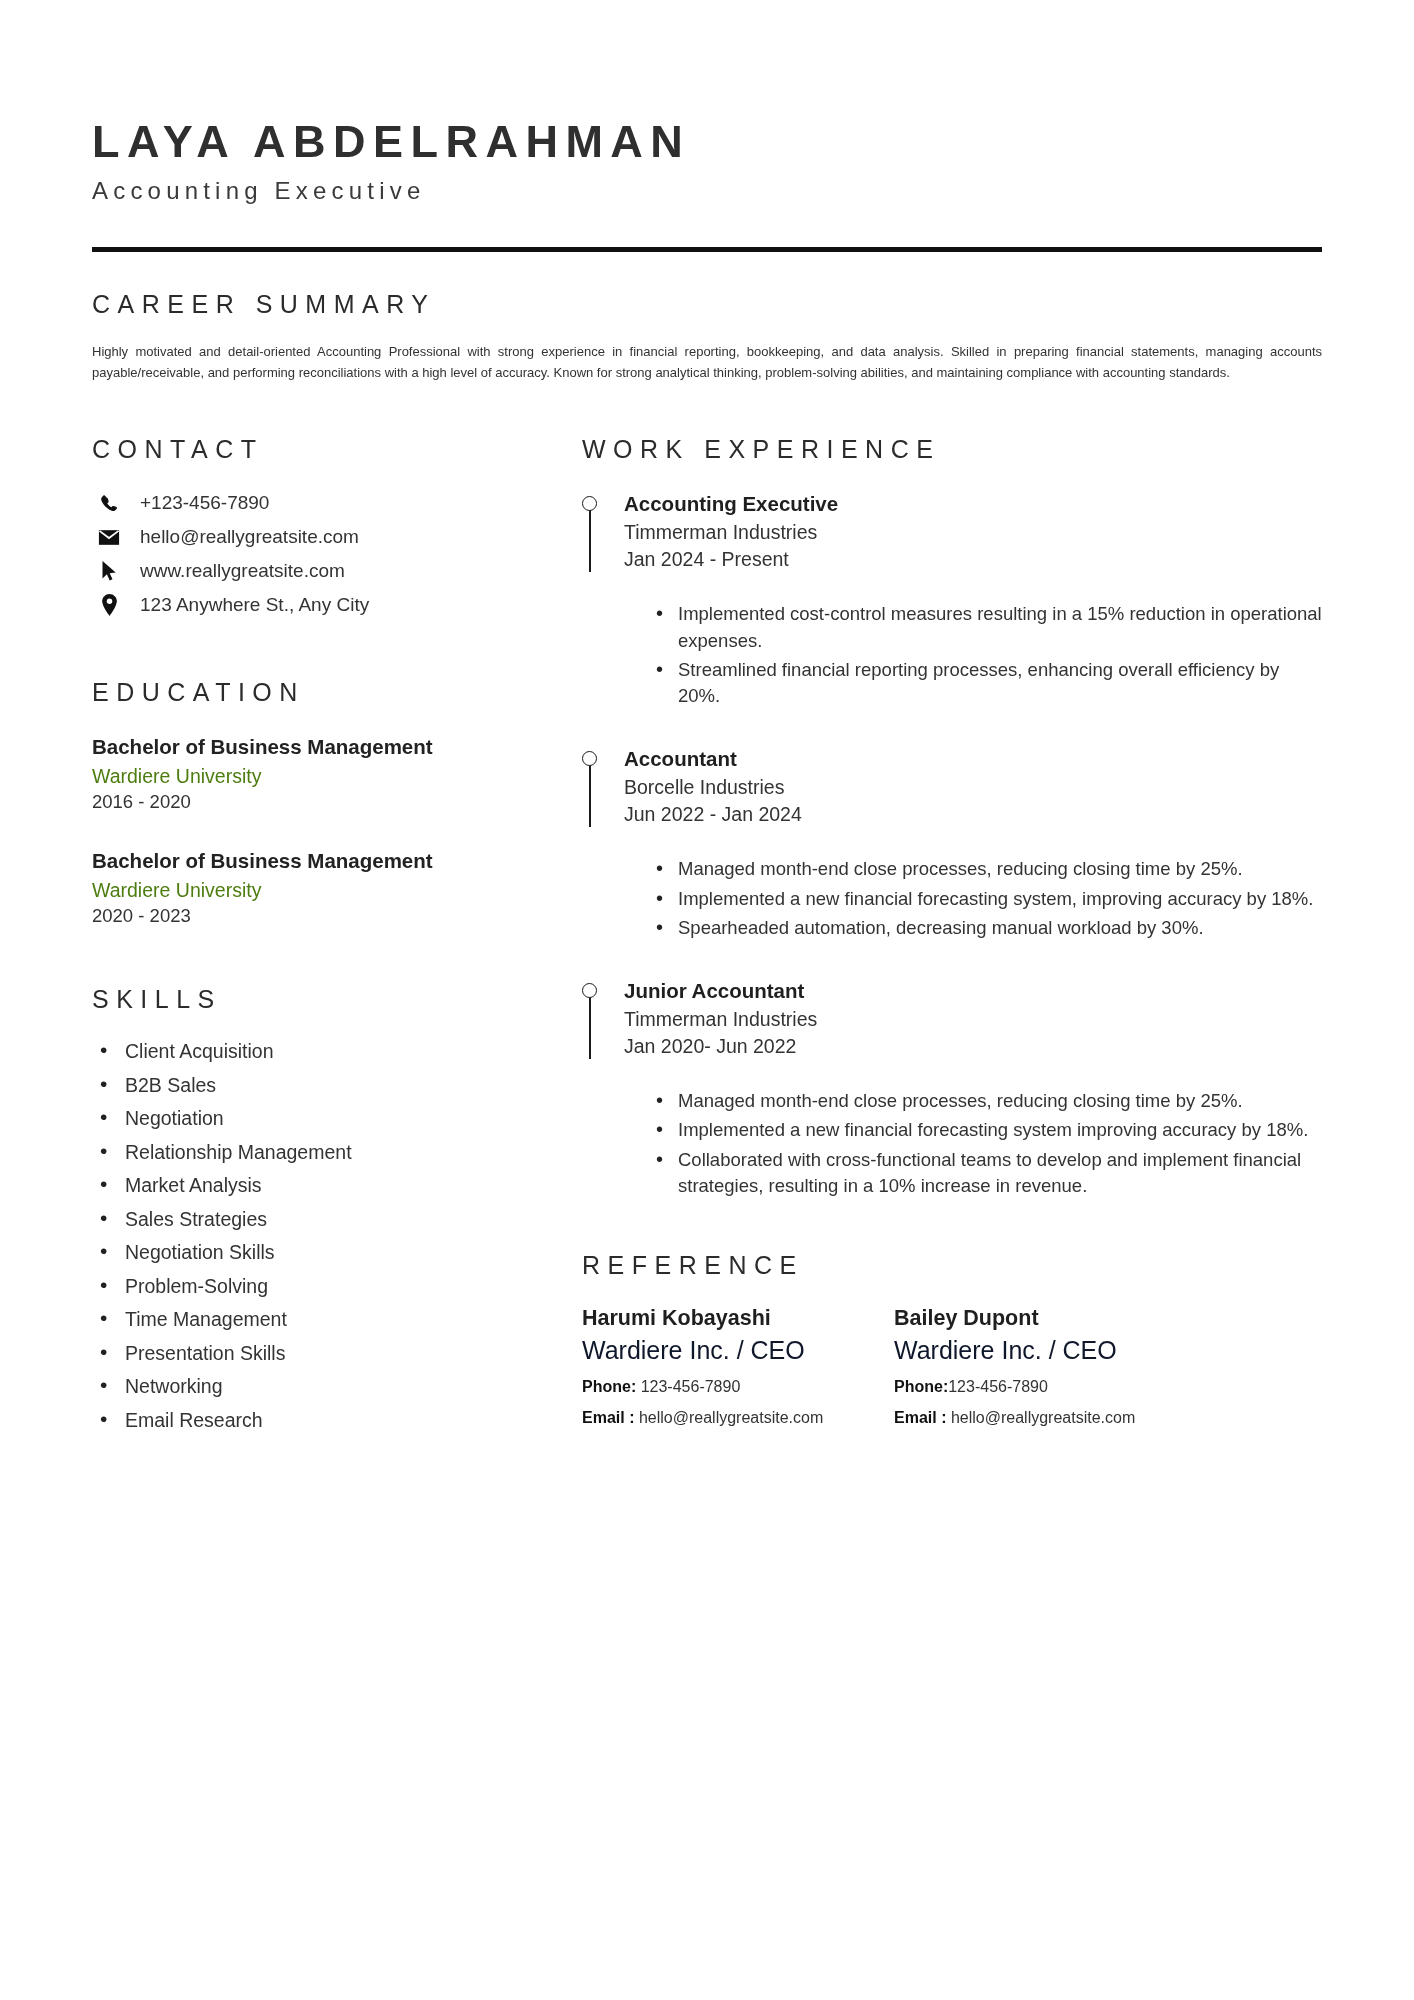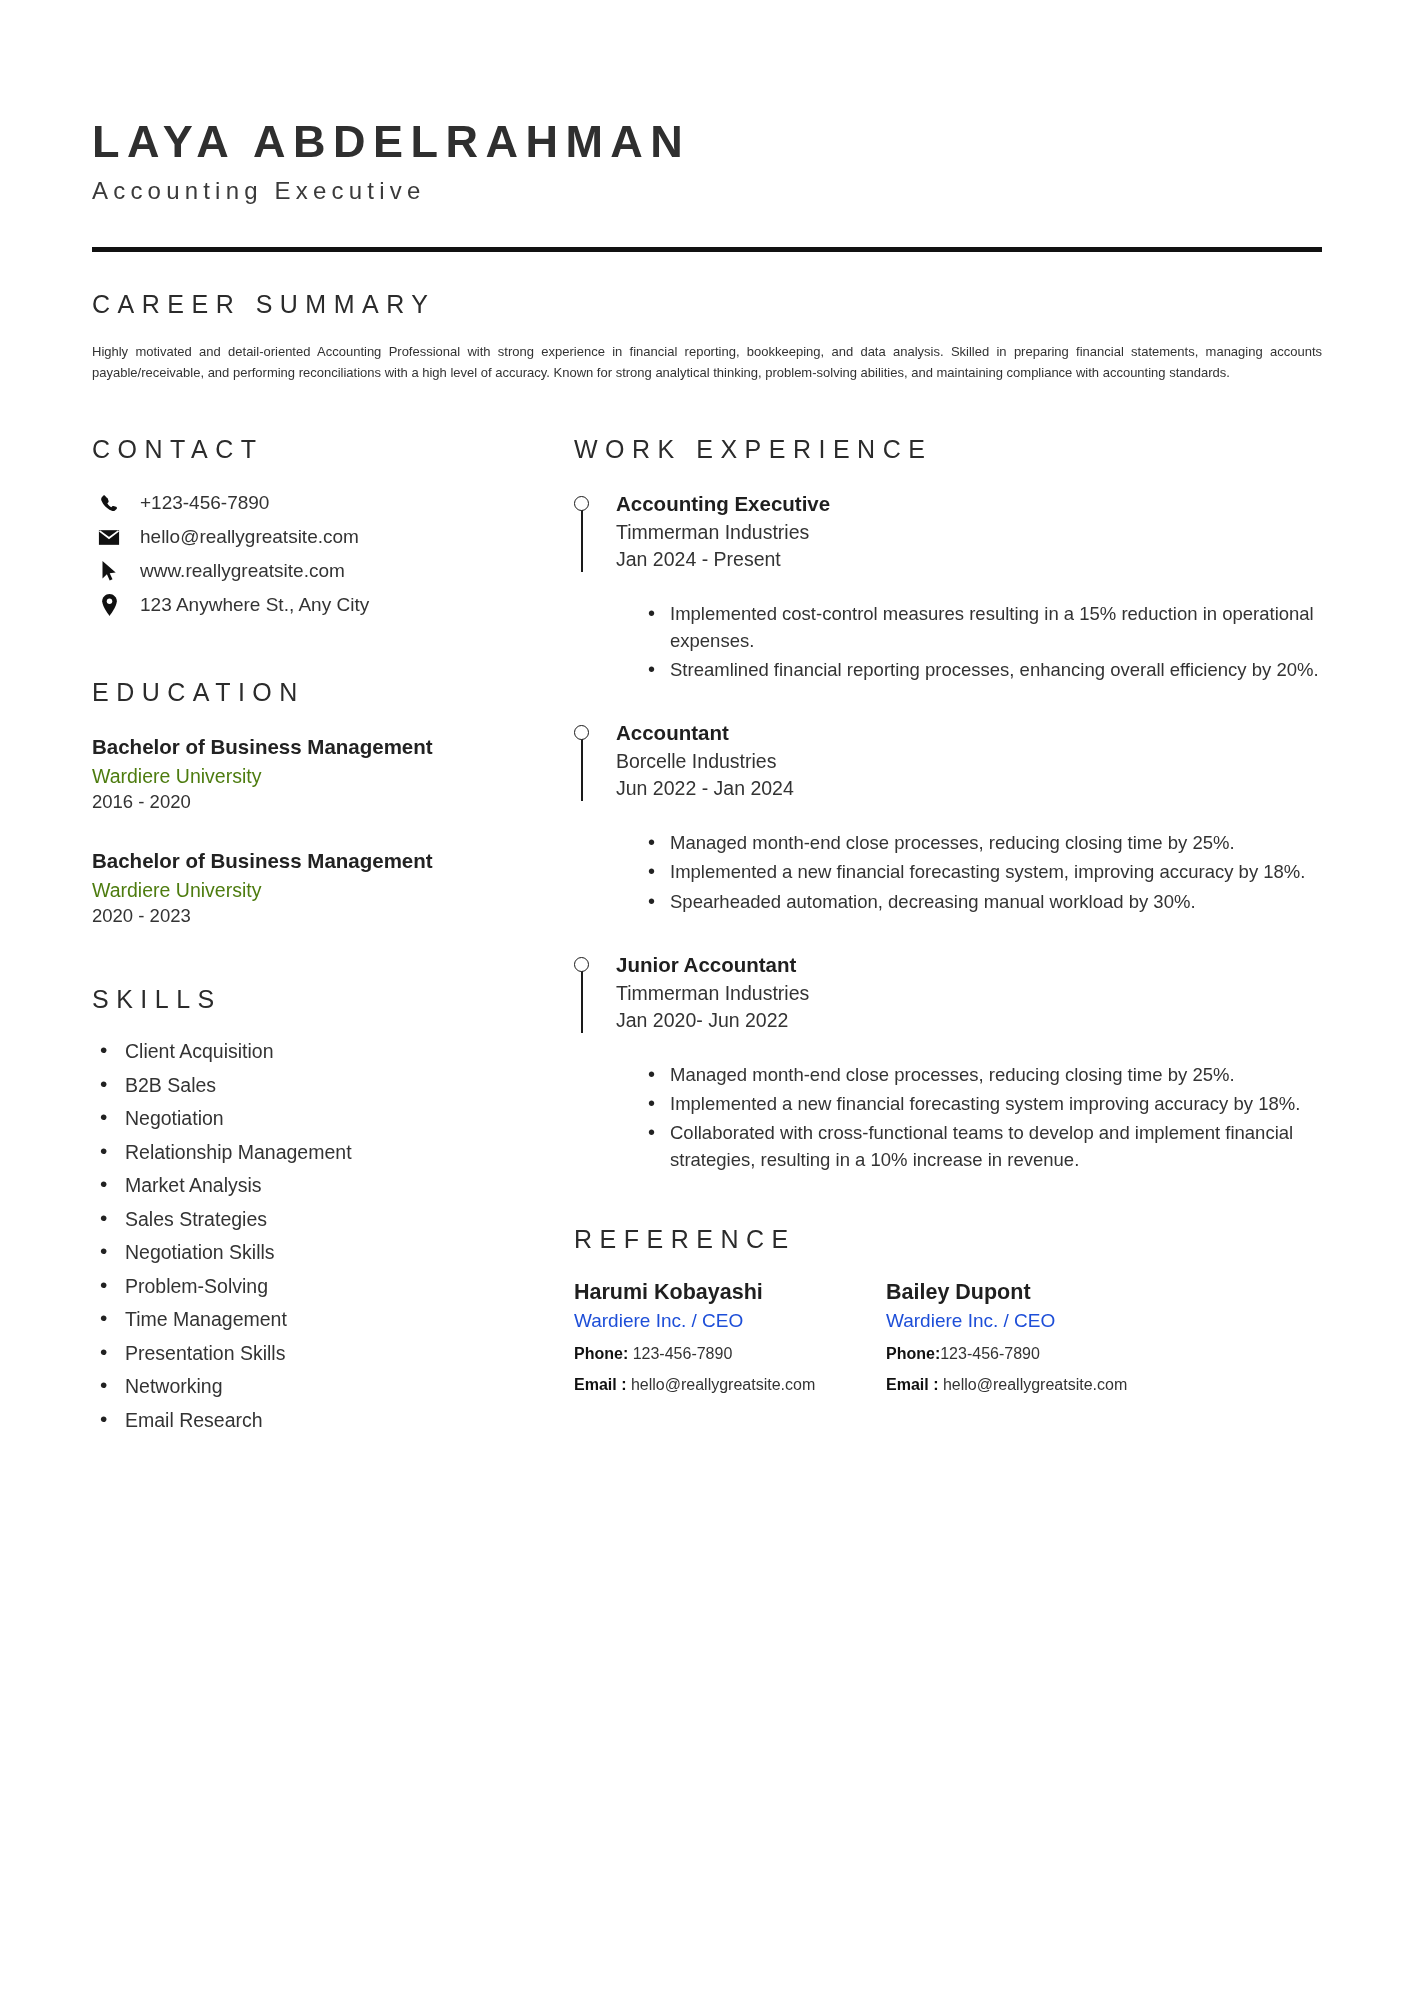--- a/index.html
+++ b/index.html
@@ -36,21 +36,21 @@
 
   
   .summary-wrap { padding:38px 92px 0 92px; }
   .summary-body {
     margin-top:22px;
     font-size:13px; line-height:1.62; text-align:justify;
     color:#333333;
   }
 
   
-  .cols { display:flex; padding:52px 92px 0 92px; gap:0; }
+  .cols { display:flex; padding:52px 92px 0 92px; gap:8px; }
   .col-left { width:400px; flex:none; }
   .col-right { flex:1; padding-left:82px; }
 
   
   .contact-list { margin-top:28px; }
   .contact-row { display:flex; align-items:center; margin-bottom:12px; }
   .contact-ico {
     width:34px; flex:none; display:flex; align-items:center; justify-content:center;
     color:#111;
   }
@@ -94,21 +94,21 @@
   .job-points li::before {
     content:"•"; position:absolute; left:4px; top:-2px; font-size:20px; color:#222;
   }
   .job.spaced { margin-top:38px; }
 
   
   .ref-wrap { margin-top:52px; }
   .ref-grid { display:flex; margin-top:26px; gap:0; }
   .ref-card { width:312px; }
   .ref-name  { font-size:21.5px; font-weight:700; color:#1f1f1f; }
-  .ref-role  { font-size:19px; color:#1d4ed8; margin-top:5px; }
+  .ref-role  { font-size:25px; color:#0f172a; margin-top:5px; }
   .ref-line  { font-size:16px; color:#333; margin-top:13px; }
   .ref-line b { font-weight:700; color:#111; }
 </style>
 </head>
 <body>
 
 <div class="page">
 
   <div class="header">
     <div class="name">LAYA ABDELRAHMAN</div>

